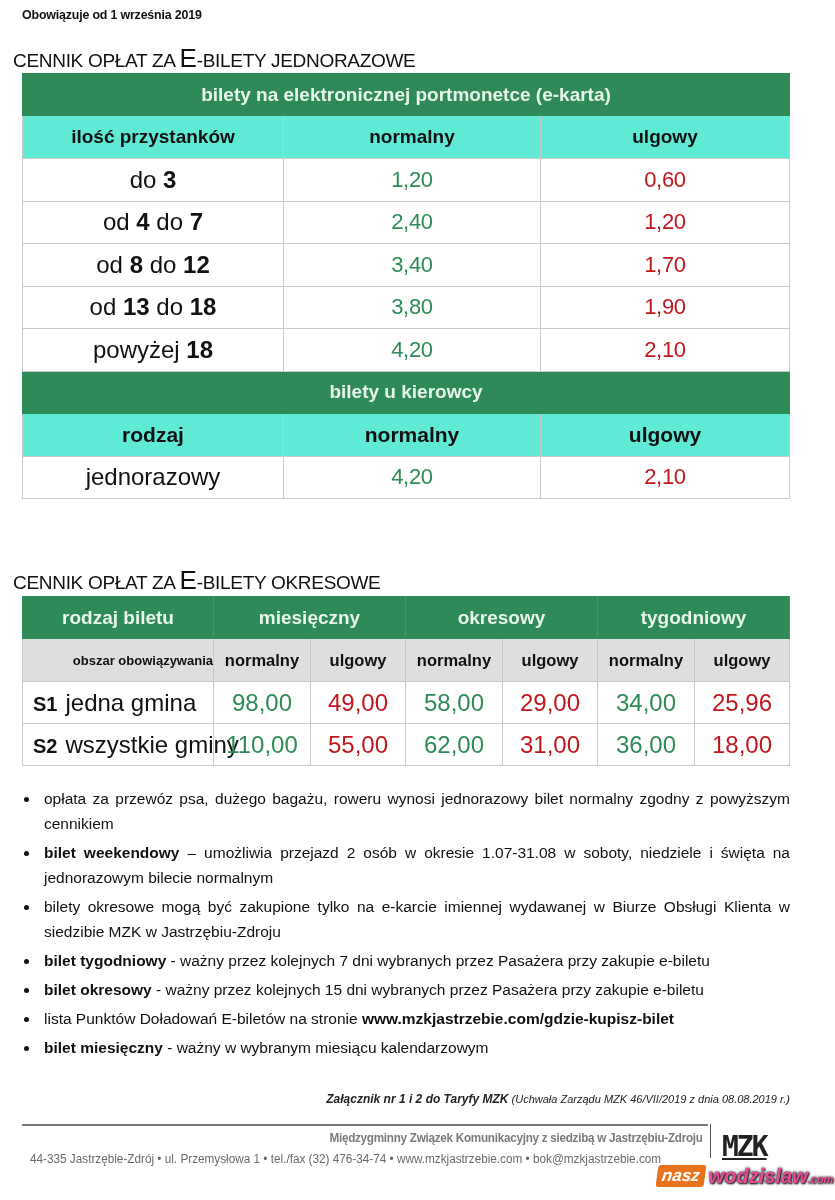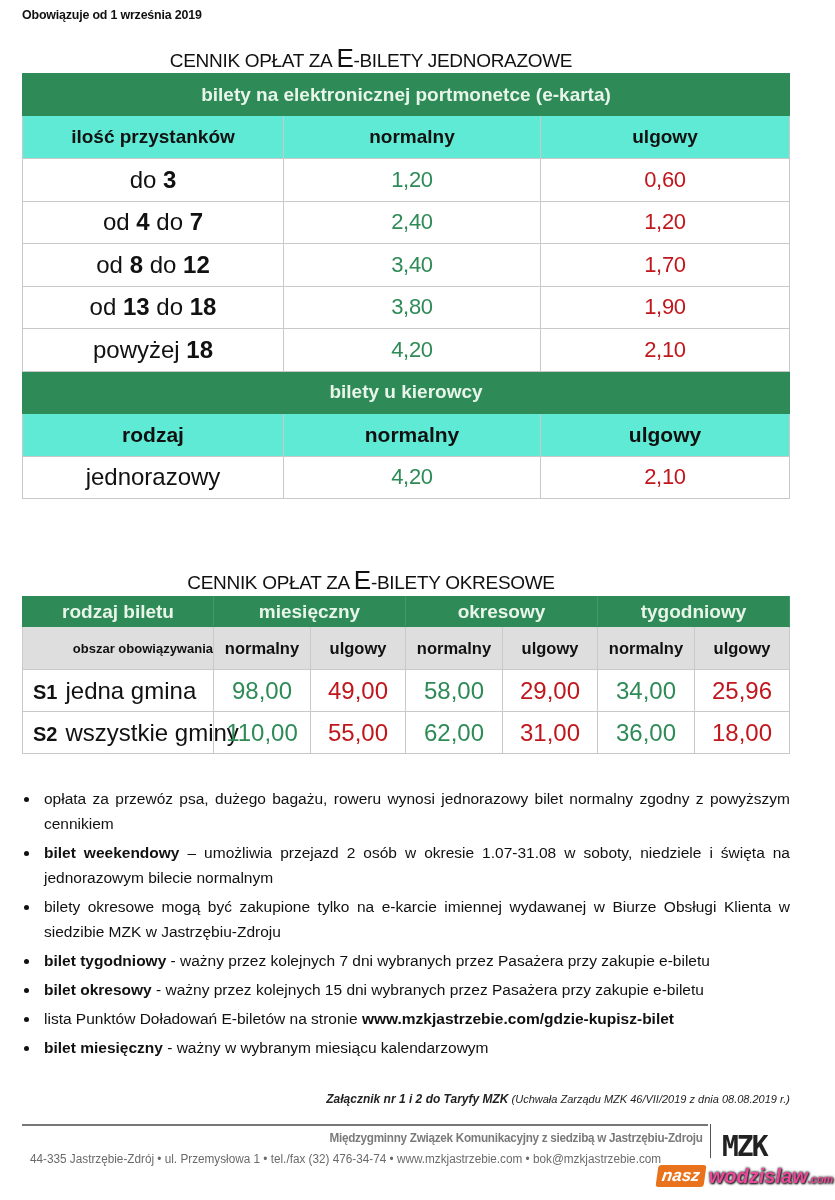--- a/index.html
+++ b/index.html
@@ -1,21 +1,21 @@
 <!DOCTYPE html>
 <html><head>
 <meta charset="utf-8">
 <style>
   * { box-sizing: border-box; margin: 0; padding: 0; }
   html, body { width: 835px; height: 1200px; background: #ffffff; overflow: hidden; }
   body { position: relative; font-family: "Liberation Sans", sans-serif; color: #111; }
 
   .valid-from { position: absolute; left: 22px; top: 7px; font-size: 13.5px; font-weight: bold; letter-spacing: -0.2px; transform: scaleX(0.92); transform-origin: left; }
 
-  .section-title { position: absolute; left: 0; width: 742px; text-align: center; font-size: 19px; color: #111; letter-spacing: -0.3px; }
+  .section-title { position: absolute; left: 13px; width: 742px; text-align: left; font-size: 19px; color: #111; letter-spacing: -0.3px; }
   .section-title .big { font-size: 26px; }
   .title-1 { top: 43px; }
   .title-2 { top: 565px; }
 
   table { position: absolute; border-collapse: collapse; table-layout: fixed; }
   td, th { border: 1px solid #c9c9c9; text-align: center; vertical-align: middle; padding: 0; }
 
   .t1 { left: 22px; top: 73px; width: 767px; }
   .t1 col.c1 { width: 261px; }
   .t1 col.c2 { width: 257px; }
@@ -28,41 +28,41 @@
   .t1 .label-cell { color: #111; }
   .t1 .label-cell b { font-weight: bold; }
   .normal-val { color: #2e8b57; }
   .reduced-val { color: #c0171d; }
   .t1 .row td.normal-val, .t1 .row td.reduced-val { font-size: 22px; letter-spacing: -0.3px; }
 
   .t2 { left: 22px; top: 596px; width: 767px; }
   .t2 col.a { width: 191px; }
   .t2 col.n { width: 97px; }
   .t2 col.u { width: 95px; }
-  .t2 .green-band { font-size: 19px; height: 30px; border-right-color: #3f9a66; }
+  .t2 .green-band { font-size: 19px; height: 42px; border-right-color: #3f9a66; }
   .t2 .gray-head td { height: 34px; font-size: 16.5px; font-weight: bold; background: #dedede; }
   .t2 .gray-head td.area-head { font-size: 13px; text-align: right; }
   .t2 .row td { height: 42px; font-size: 24px; }
   .t2 .zone-cell { text-align: left; padding-left: 10px; font-size: 15.5px; white-space: nowrap; }
   .t2 .zone-code { font-weight: bold; font-size: 20px; margin-right: 8px; }
 
   .bullets { position: absolute; left: 22px; top: 786px; width: 768px; list-style: none; font-size: 15.5px; color: #111; }
   .bullets li { position: relative; padding-left: 22px; line-height: 25px; margin-bottom: 4px; text-align: justify; }
   .bullets li .dot { position: absolute; left: 2px; top: 11px; width: 5px; height: 5px; border-radius: 50%; background: #111; }
   .bullets b { font-weight: bold; }
 
   .annex { position: absolute; right: 45px; top: 1092px; font-size: 11px; font-style: italic; color: #222; white-space: nowrap; }
   .annex b { font-weight: bold; font-size: 12px; }
 
   .footer-rule { position: absolute; left: 22px; top: 1124px; width: 686px; height: 2px; background: #777; }
   .footer-vrule { position: absolute; left: 710px; top: 1124px; width: 1px; height: 34px; background: #555; }
   .footer-org { position: absolute; right: 132px; top: 1130px; font-size: 13px; font-weight: bold; color: #7a7a7a; letter-spacing: -0.3px; white-space: nowrap; transform: scaleX(0.9); transform-origin: right; }
   .footer-contact { position: absolute; left: 30px; top: 1152px; font-size: 12.5px; color: #6a6a6a; white-space: nowrap; transform: scaleX(0.94); transform-origin: left; }
 
-  .mzk-logo { position: absolute; left: 722px; top: 1133px; font-size: 28px; font-weight: bold; color: #222; letter-spacing: -2px; font-family: "DejaVu Sans Mono", monospace; line-height: 28px; }
+  .mzk-logo { position: absolute; left: 722px; top: 1133px; font-size: 28px; font-weight: bold; color: #222; letter-spacing: -2px; font-family: "DejaVu Sans Mono", monospace; line-height: 28px; text-decoration: underline; }
 
   .watermark { position: absolute; left: 657px; top: 1164px; height: 24px; display: flex; align-items: center; }
   .wm-nasz { background: #e8731c; color: #fff; font-weight: bold; font-style: italic; font-size: 17px; padding: 0 5px; height: 22px; line-height: 22px; border-radius: 3px; transform: skewX(-8deg); }
   .wm-site { color: #ec4899; font-weight: bold; font-style: italic; font-size: 20px; margin-left: 4px; text-shadow: 0 0 2px #333, 0 0 3px #333, 1px 1px 2px #000; }
   .wm-com { font-size: 11px; }
 </style>
 </head>
 <body>
 
 <div class="valid-from">Obowiązuje od 1 września 2019</div>

